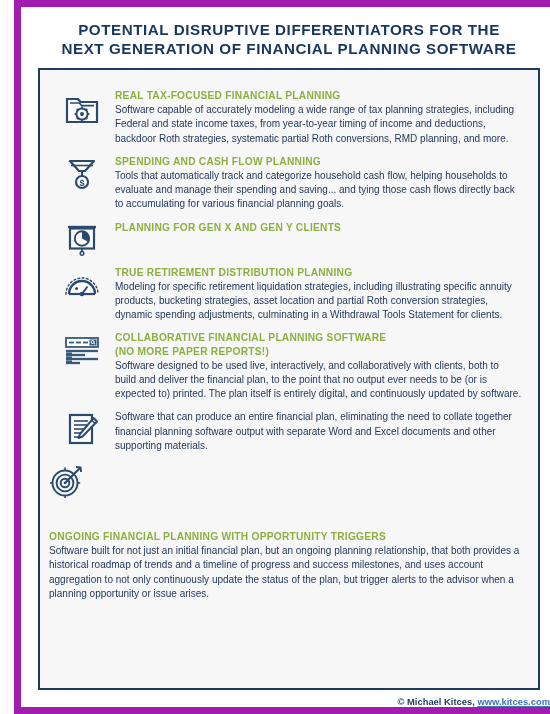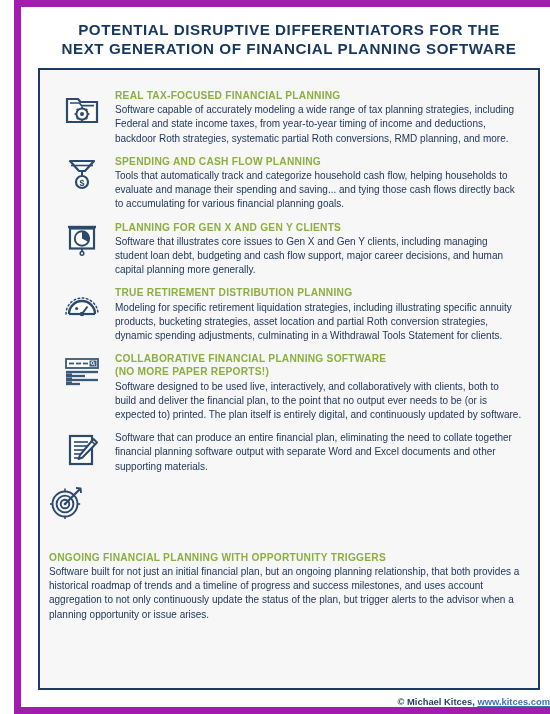--- a/index.html
+++ b/index.html
@@ -167,21 +167,20 @@
           <circle cx="18" cy="15.5" r="7.2" fill="#ffffff" stroke="#2c4a6e" stroke-width="1.9"></circle>
           <path d="M18 15.5 L18 8.3 A7.2 7.2 0 0 1 24.4 19 Z" fill="#2c4a6e"></path>
           <line x1="18" y1="25.5" x2="18" y2="29" stroke="#2c4a6e" stroke-width="1.8"></line>
           <circle cx="18" cy="30.4" r="1.8" fill="none" stroke="#2c4a6e" stroke-width="1.5"></circle>
         </svg>
       </div>
       <div class="text-cell">
         <p class="item-heading">
           <span>PLANNING FOR GEN X AND GEN Y CLIENTS</span>
         </p>
-        <p class="item-body">Software that illustrates core issues to Gen X and Gen Y clients, including managing student loan debt, budgeting and cash flow support, major career decisions, and human capital planning more generally.</p>
       </div>
     </div>
 
     <div class="item">
       <div class="icon-cell">
         <path></path>
         <svg width="36" height="34" viewBox="0 0 36 34">
           <path d="M5 26 A13 13 0 0 1 31 26" fill="#ffffff" stroke="#2c4a6e" stroke-width="2.4"></path>
           <line x1="5" y1="26" x2="31" y2="26" stroke="#2c4a6e" stroke-width="2.2"></line>
           <circle cx="18" cy="26" r="2.3" fill="#2c4a6e"></circle>

